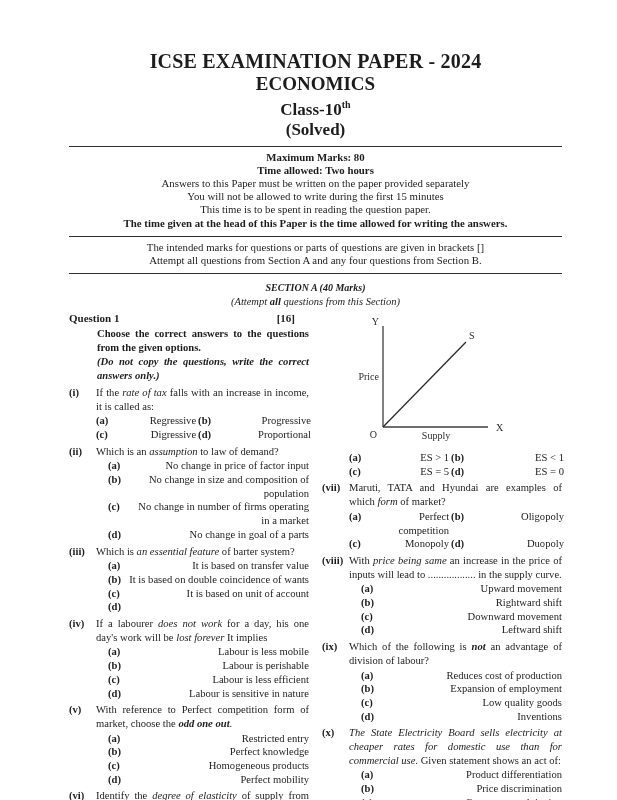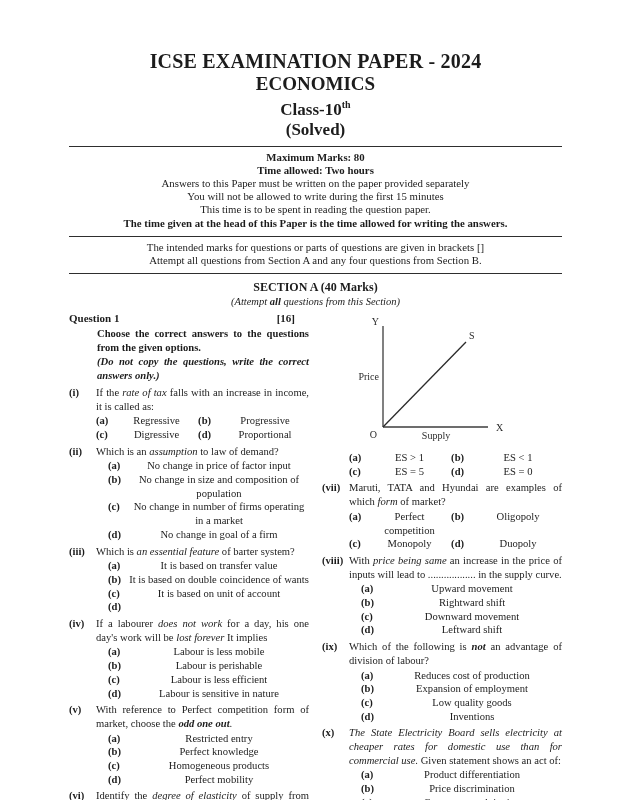--- a/index.html
+++ b/index.html
@@ -21,41 +21,41 @@
   .paper-solved  { font-size: 17px; font-weight: bold; line-height: 20px; }
 
   .rule { border-top: 1.6px solid #2e2e2e; margin: 6px 0 4px 0; }
 
   
   .instr-block { text-align: center; font-size: 10.8px; }
   .instr-line { line-height: 13.2px; }
   .instr-line.bold { font-weight: bold; }
 
   
-  .section-title { text-align: center; font-size: 12px; font-weight: bold; margin-top: 6px; line-height: 15px; }
+  .section-title { text-align: center; font-size: 10px; font-weight: bold; margin-top: 6px; line-height: 15px; font-style: italic; }
   .section-note  { text-align: center; font-size: 10.5px; font-style: italic; line-height: 13px; }
 
   
   .columns { display: flex; gap: 13px; margin-top: 4px; }
   .col { flex: 1; min-width: 0; font-size: 10.6px; line-height: 13.7px; text-align: justify; }
 
   .q1-header { display: flex; justify-content: space-between; font-weight: bold; font-size: 11px; padding-right: 14px; }
   .q1-instruction { font-weight: bold; margin-left: 28px; margin-top: 1px; }
   .q1-note { font-weight: bold; font-style: italic; margin-left: 28px; margin-top: 1px; }
 
   .question { display: flex; margin-top: 3px; }
   .q-num { width: 27px; flex-shrink: 0; font-weight: bold; white-space: nowrap; }
   .q-body { flex: 1; min-width: 0; }
 
   .q-options { margin-top: 1px; }
   .q-options.cols { display: grid; grid-template-columns: 47% 53%; column-gap: 2px; }
   .option { display: flex; margin-left: 12px; line-height: 13.7px; }
   .q-options.cols .option { margin-left: 0; }
   .opt-label { width: 21px; flex-shrink: 0; font-weight: bold; }
-  .opt-text { flex: 1; text-align: center; }
+  .opt-text { flex: 1; text-align: right; }
 
   
   .figure { margin: 2px 0 4px 16px; }
   .figure svg text { font-family: "Liberation Serif", serif; font-size: 10px; fill: #2b2b2b; }
 </style>
 </head>
 <body>
 
 <div class="page">
 
@@ -142,21 +142,21 @@
     <span class="opt-text">No change in size and composition of population</span>
   </div>
 
   <div class="option">
     <span class="opt-label">(c)</span>
     <span class="opt-text">No change in number of firms operating in a market</span>
   </div>
 
   <div class="option">
     <span class="opt-label">(d)</span>
-    <span class="opt-text">No change in goal of a firm</span>
+    <span class="opt-text">No change in goal of a parts</span>
   </div>
 </div>
     </div>
   </div>
 
   <div class="question">
     <div class="q-num">(iii)</div>
     <div class="q-body">
       <div class="q-stem"><span>Which is </span><span style="font-style: italic;">an essential feature</span><span> of barter system?</span></div>
       <div class="q-options">

